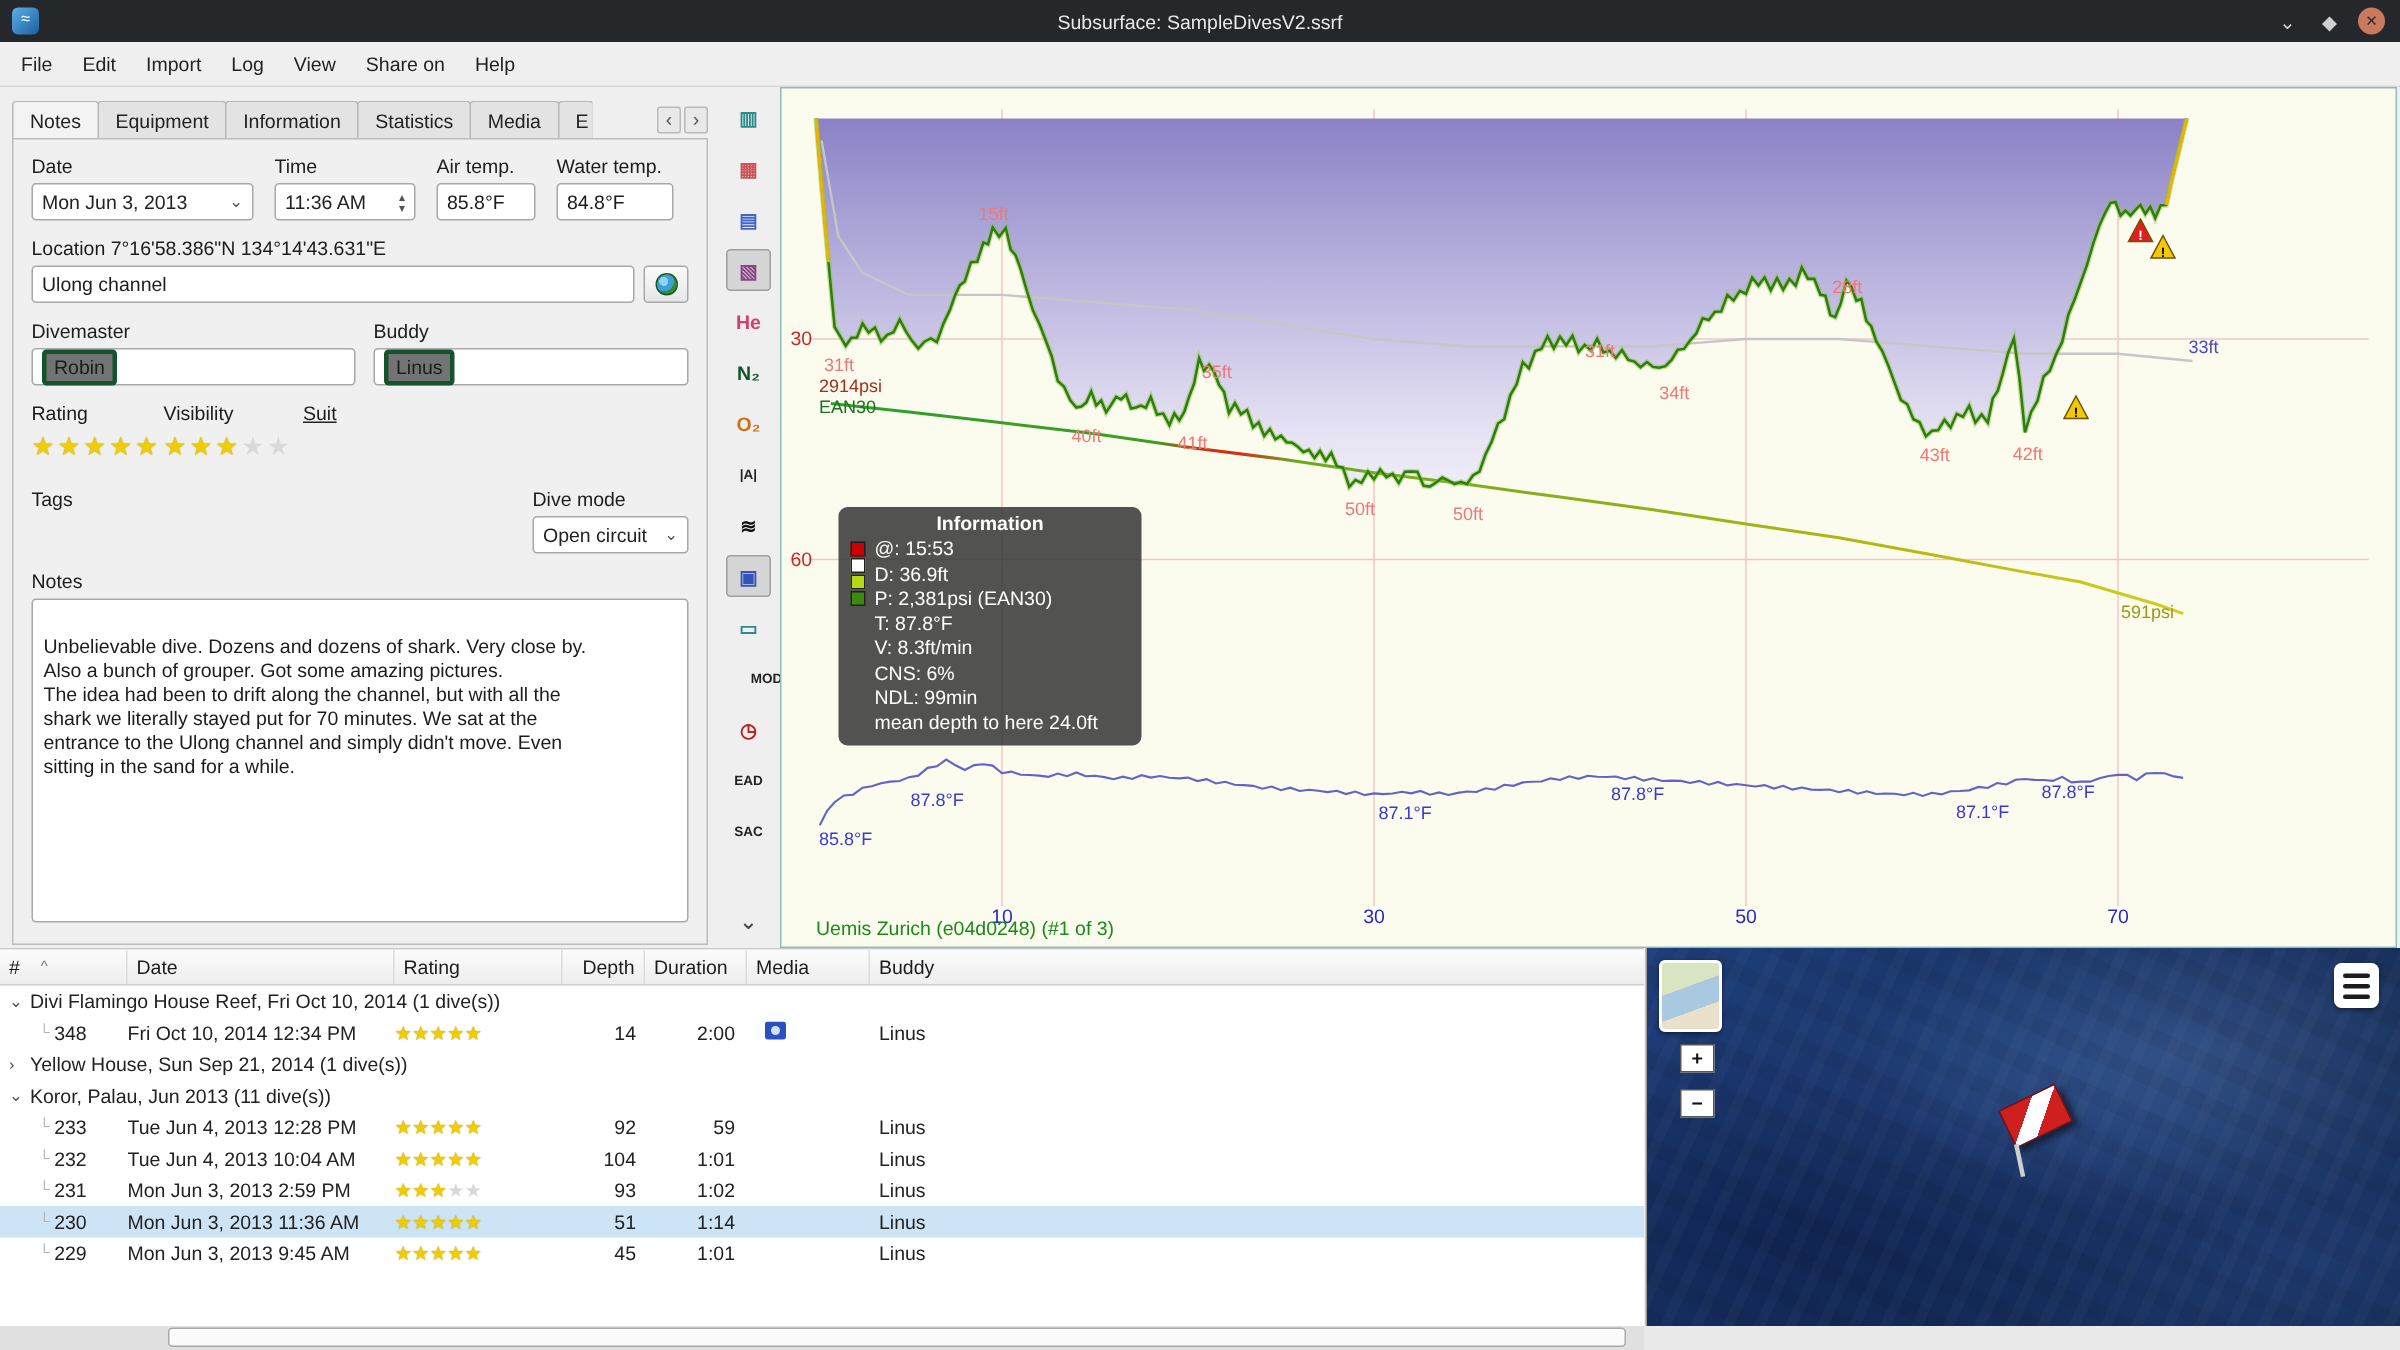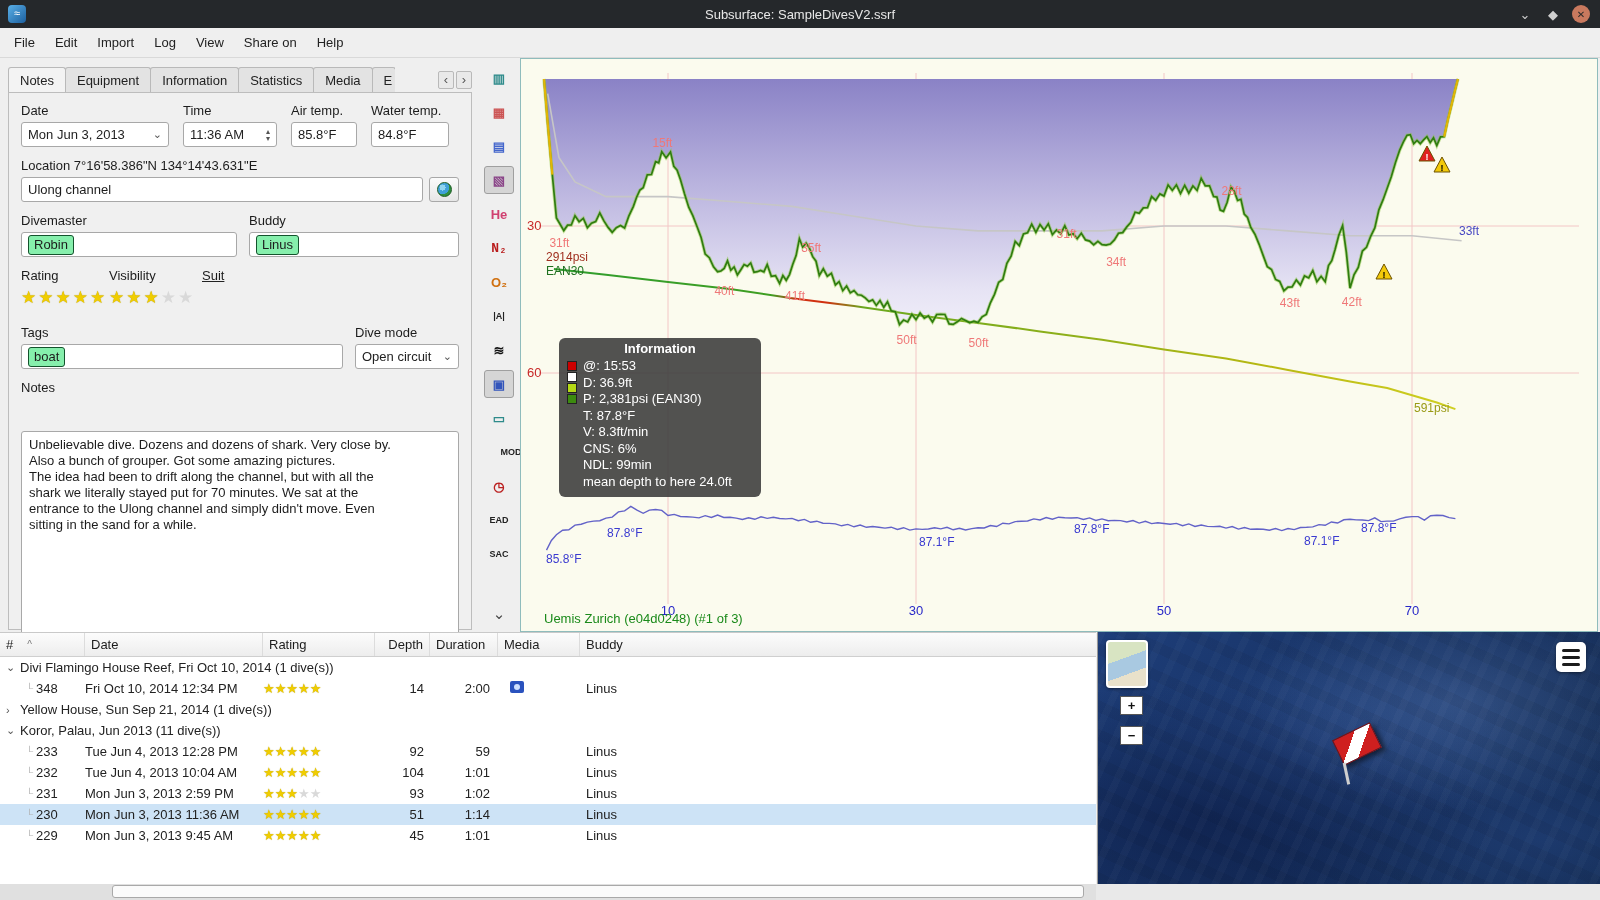--- a/index.html
+++ b/index.html
@@ -27,27 +27,27 @@
   .tab-scrollers { margin-left:auto; display:flex; gap:2px; padding-bottom:3px; }
   .tab-scroll { width:16px; height:18px; border:1px solid #b9b9b9; background:#e9e9e9; text-align:center; line-height:16px; color:#555; border-radius:2px; }
   .tab-pane { position:absolute; left:8px; right:6px; top:34px; bottom:2px; border:1px solid #bdbdbd; background:#f0f0f0; padding:10px 12px; }
 
   .f-label { margin-bottom:4px; color:#1c1c1c; }
   .input { background:#fff; border:1px solid #a8a8a8; border-radius:3px; height:25px; padding:0 6px; display:flex; align-items:center; gap:4px; }
   input.input { display:block; line-height:23px; width:100%; font-family:inherit; font-size:13px; color:#1c1c1c; }
   .combo-arrow { margin-left:auto; color:#555; font-size:11px; }
   .spin { margin-left:auto; display:flex; flex-direction:column; line-height:7px; font-size:8px; color:#555; }
   .row { display:flex; }
-  .chip { background:#86efac; border:1px solid #14532d; border-radius:3px; padding:0 5px; line-height:18px; color:#1c1c1c; }
+  .chip { background:#737373; border:3px solid #14532d; border-radius:3px; padding:0 5px; line-height:18px; color:#1c1c1c; }
   .stars { letter-spacing:2px; font-size:17px; line-height:22px; white-space:nowrap; }
   .st { color:#d9d9d9; }
   .st.on { color:#f0cd00; text-shadow:0 0 1px #a38a00; }
   .globe-btn { width:30px; height:25px; border:1px solid #a8a8a8; border-radius:3px; background:linear-gradient(#fbfbfb,#e6e6e6); display:flex; align-items:center; justify-content:center; }
   .globe { width:15px; height:15px; border-radius:50%; border:1px solid #1a5a20; background:radial-gradient(circle at 35% 35%, #8fd4ef 0 25%, #3fa0d8 26% 55%, #2f8f3f 56% 100%); }
-  textarea.notes-area { width:100%; height:216px; border:1px solid #a8a8a8; border-radius:3px; background:#fff; resize:none; font-family:inherit; font-size:13px; line-height:16px; padding:5px 7px; color:#1c1c1c;margin-top:32px; }
+  textarea.notes-area { width:100%; height:216px; border:1px solid #a8a8a8; border-radius:3px; background:#fff; resize:none; font-family:inherit; font-size:13px; line-height:16px; padding:23px 7px; color:#1c1c1c; }
 
   
   .profile-toolbar { position:absolute; left:478px; top:58px; width:42px; height:574px; display:flex; flex-direction:column; align-items:center; padding-top:6px; gap:6px; }
   .pt-btn { width:30px; height:28px; display:flex; align-items:center; justify-content:center; font-size:13px; font-weight:bold; border-radius:3px; border:1px solid transparent; }
   .pt-btn.small { font-size:9px; }
   .pt-btn.active { background:#d5d5d5; border-color:#9f9f9f; }
   .pt-btn:last-child { margin-top:auto; margin-bottom:4px; font-weight:normal; font-size:15px; }
 
   
   .profile-panel { position:absolute; left:520px; top:58px; width:1078px; height:574px; background:#fbfbee; border:1px solid #8fbcbc; }
@@ -221,23 +221,20 @@
         <div class="stars"><span class="st on">★</span><span class="st on">★</span><span class="st on">★</span><span class="st">★</span><span class="st">★</span></div>
       </div>
       <div style="flex:1;text-decoration:underline;">
         <div class="f-label">Suit</div>
       </div>
     </div>
 
     <div class="row" style="gap:12px; margin-top:16px;">
       <div style="flex:1;">
         <div class="f-label">Tags</div>
-        <div class="input">
-          <span class="chip">boat</span>
-        </div>
       </div>
       <div style="width:104px;">
         <div class="f-label">Dive mode</div>
         <div class="input">
           <span>Open circuit</span>
           <span class="combo-arrow">⌄</span>
         </div>
       </div>
     </div>
 
@@ -253,21 +250,21 @@
 
   </div>
 </div>
 
 <div class="profile-toolbar">
     <div class="pt-btn" style="color: rgb(46, 139, 139);">▥</div>
     <div class="pt-btn" style="color: rgb(204, 85, 85);">▦</div>
     <div class="pt-btn" style="color: rgb(68, 102, 204);">▤</div>
     <div class="pt-btn active" style="color: rgb(138, 68, 136);">▧</div>
     <div class="pt-btn" style="color: rgb(208, 64, 112);">He</div>
-    <div class="pt-btn" style="color: #b91c1c; font-family: Liberation Mono, monospace;">N₂</div>
+    <div class="pt-btn" style="color: #14532d;">N₂</div>
     <div class="pt-btn" style="color: rgb(208, 112, 16);">O₂</div>
     <div class="pt-btn small" style="color: rgb(34, 34, 34);">|A|</div>
     <div class="pt-btn" style="color: rgb(17, 17, 17);">≋</div>
     <div class="pt-btn active" style="color: rgb(51, 85, 187);">▣</div>
     <div class="pt-btn" style="color: rgb(46, 139, 139);">▭</div>
     <div class="pt-btn small" style="color: rgb(34, 34, 34); margin-left: 24px;">MOD</div>
     <div class="pt-btn" style="color: rgb(187, 34, 34);">◷</div>
     <div class="pt-btn small" style="color: rgb(34, 34, 34);">EAD</div>
     <div class="pt-btn small" style="color: rgb(34, 34, 34);">SAC</div>
     <div class="pt-btn" style="color: rgb(68, 68, 68);">⌄</div>

